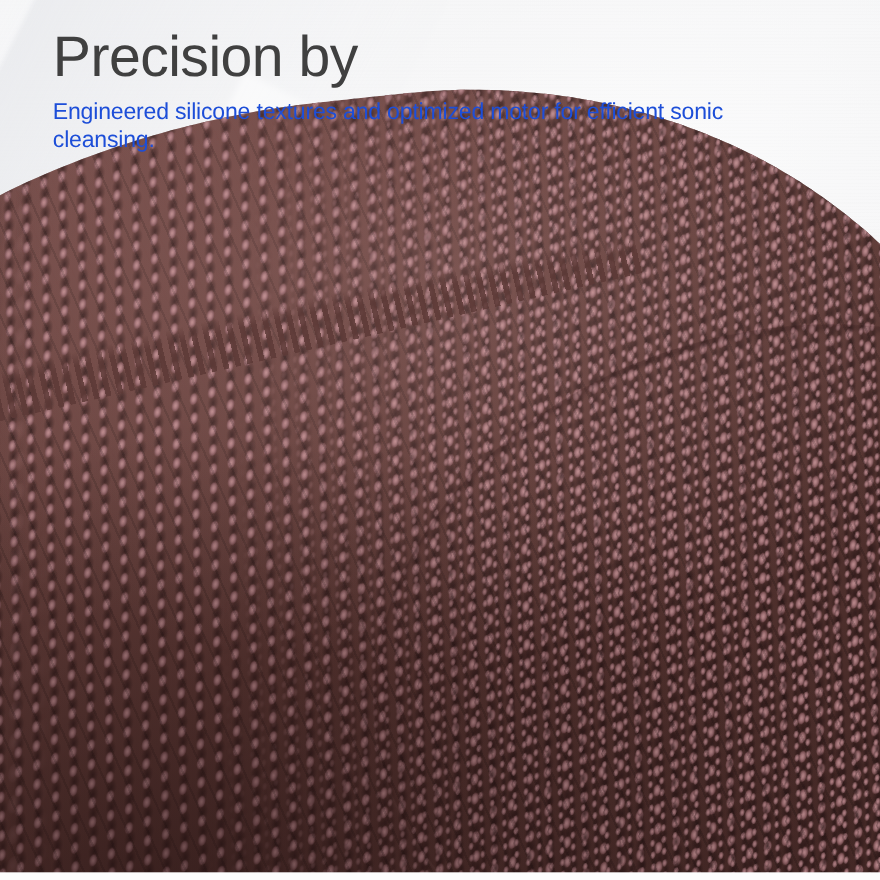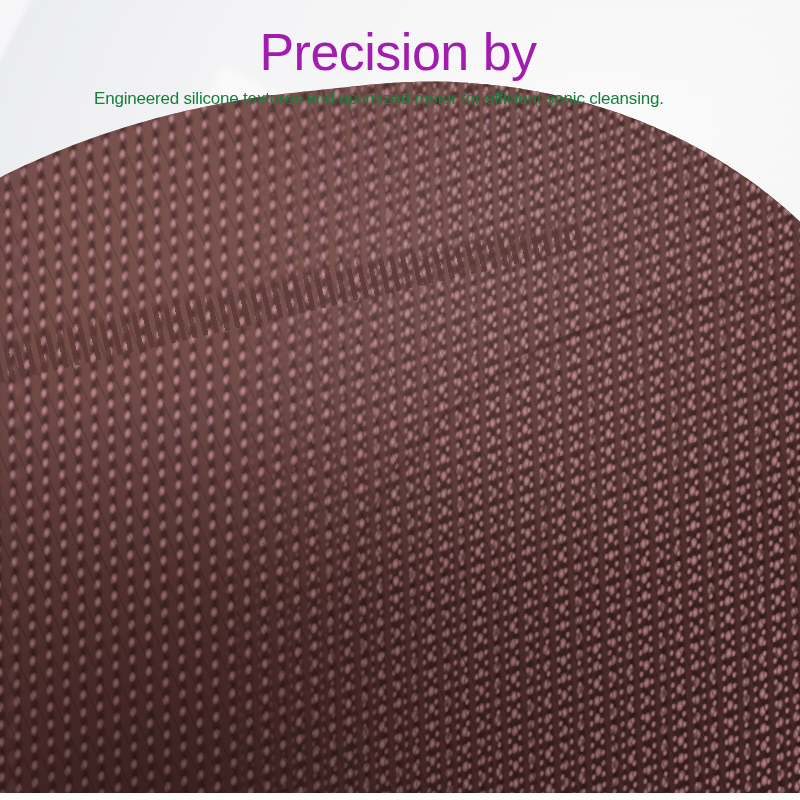--- a/index.html
+++ b/index.html
@@ -127,25 +127,25 @@
     background:repeating-linear-gradient(90deg,
       #5d3a37 0px,#5d3a37 5px,rgba(0,0,0,0) 5px,rgba(0,0,0,0) 11px);
     -webkit-mask-image:radial-gradient(120% 100% at 50% 120%,#000 58%,rgba(0,0,0,0) 72%);
     mask-image:radial-gradient(120% 100% at 50% 120%,#000 58%,rgba(0,0,0,0) 72%);
     transform:rotate(-7deg);opacity:.85;}
 
   .bottom-strip{position:absolute;left:0;bottom:0;width:800px;height:7px;background:#fdfdfd;}
 
   
   #copy{position:absolute;left:48px;top:26px;width:700px;}
-  .headline{color:#a21caf;line-height:1.0;letter-spacing:-0.5px;text-align:center;}
+  .headline{color:#404040;line-height:1.0;letter-spacing:-0.5px;}
   .headline .l1{display:block;font-size:52px;font-weight:300;}
   .headline .l2{display:block;font-size:50px;font-weight:700;margin-top:2px;letter-spacing:-1px;}
-  .subcopy{margin-top:11px;color:#15803d;font-size:17px;font-weight:400;
-    line-height:1.22;max-width:650px;letter-spacing:-0.2px;margin-left:46px;}
+  .subcopy{margin-top:11px;color:#1d4ed8;font-size:21px;font-weight:400;
+    line-height:1.22;max-width:650px;letter-spacing:-0.2px;}
 </style>
 </head>
 <body>
 
 <div id="stage">
 
   <div class="bg-base"></div>
   <div class="bg-scan"></div>
   <div class="bg-band band-a"></div>
   <div class="bg-band band-b"></div>

